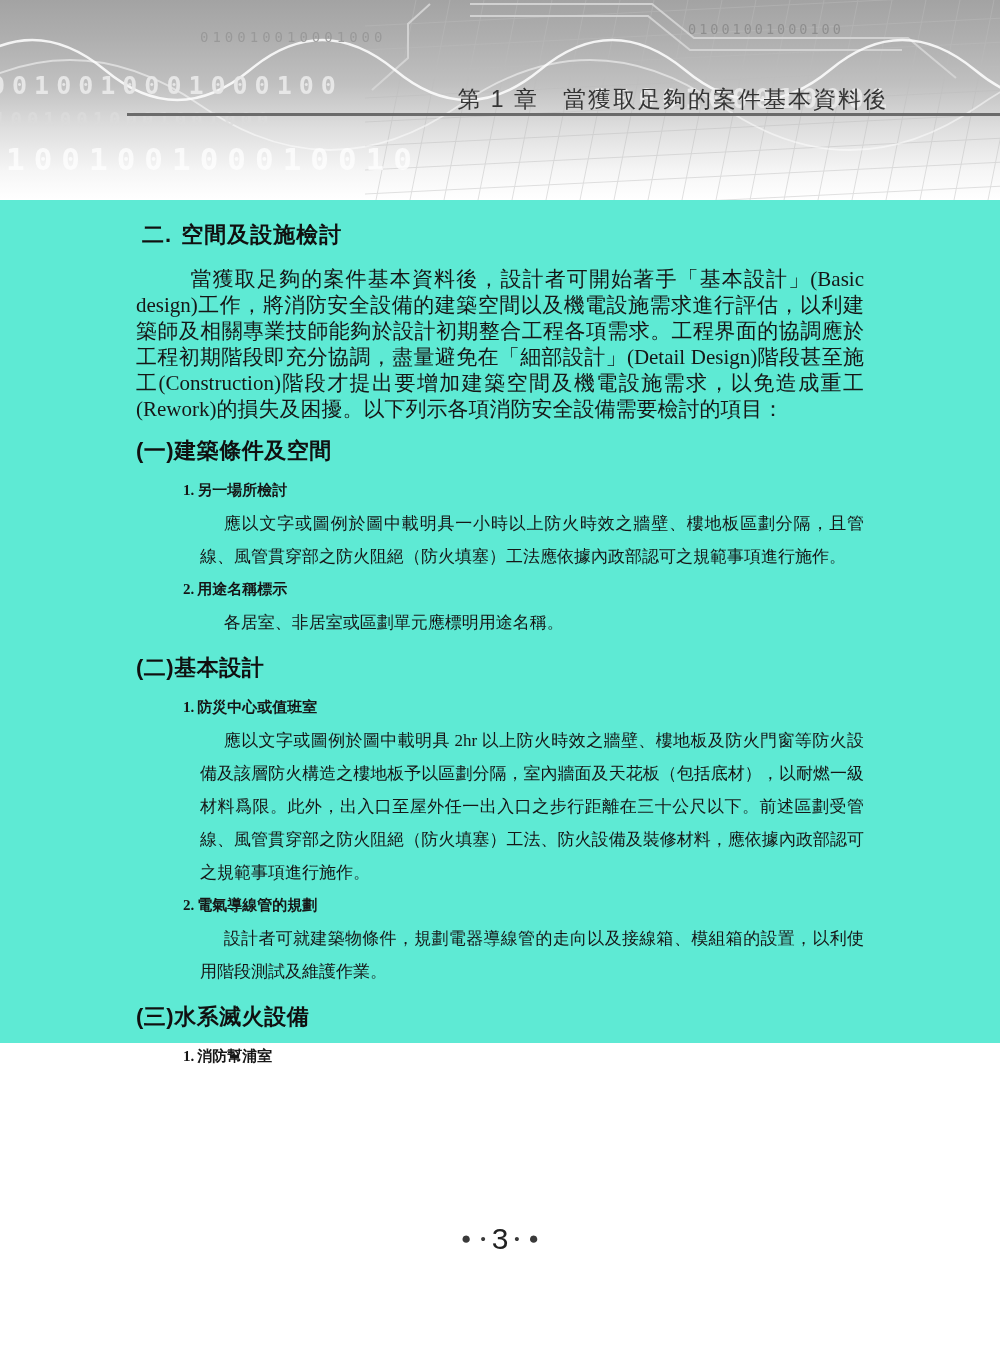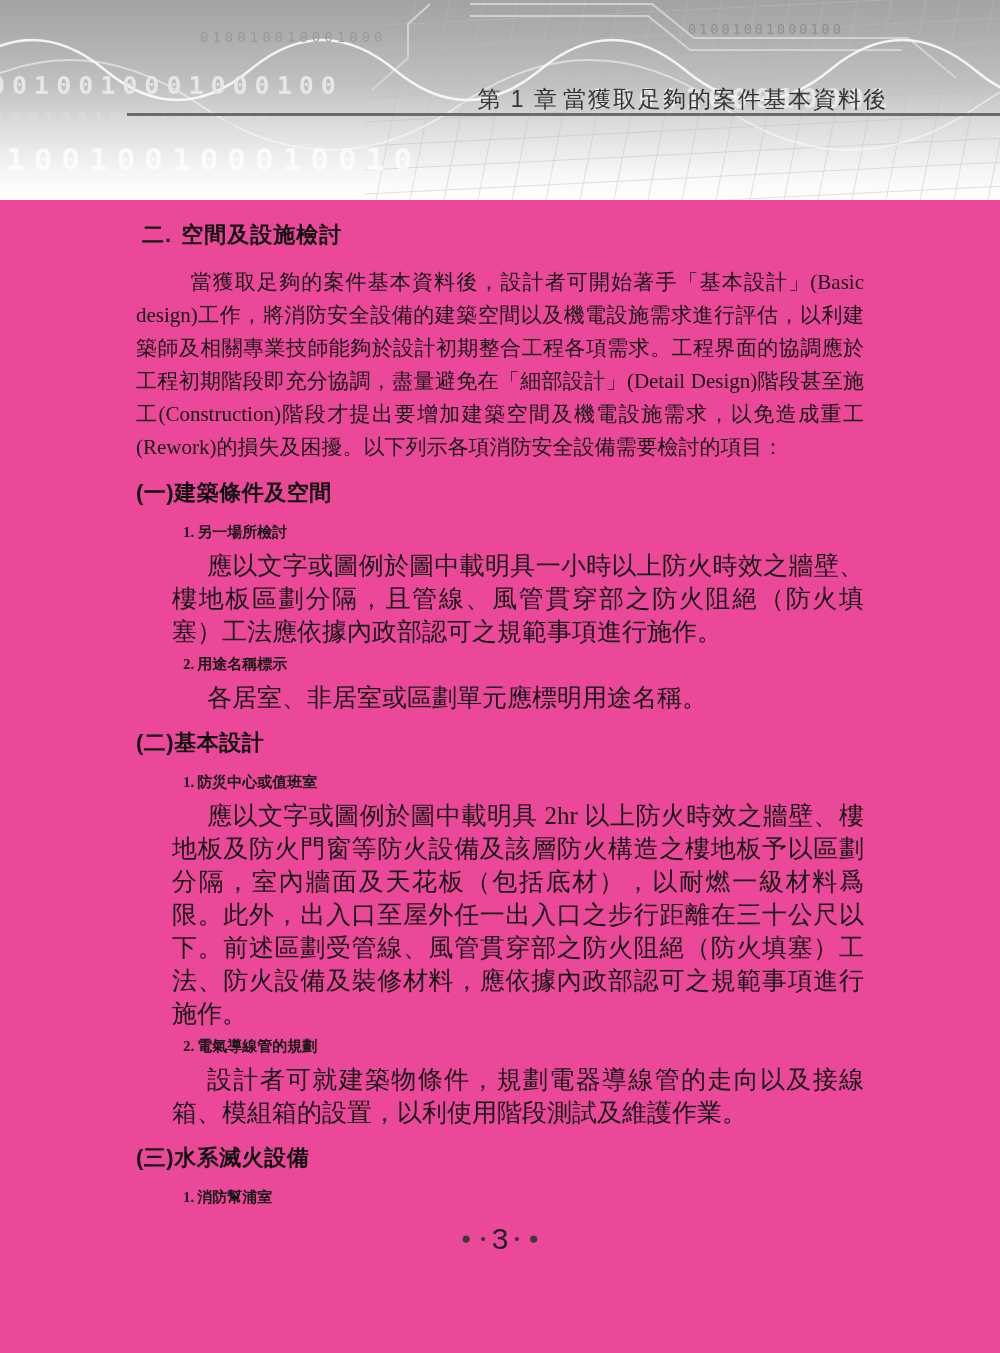--- a/index.html
+++ b/index.html
@@ -1,57 +1,57 @@
 <!DOCTYPE html>
 <html><head>
 <meta charset="utf-8">
 <style>
   html,body{margin:0;padding:0;}
   body{
     width:1000px;height:1353px;background:#ffffff;
     font-family:"Liberation Serif","DejaVu Serif",serif;
     color:#161616;position:relative;overflow:hidden;
   }
-  .page{position:relative;width:1000px;height:1353px;background:#ec4899;}
+  .page{position:relative;width:1000px;height:1043px;background:#5eead4;}
 
   
   .header-art{
     position:absolute;top:0;left:0;width:1000px;height:200px;overflow:hidden;
     background:linear-gradient(180deg,#a3a3a3 0%,#aeaeae 18%,#c0c0c0 42%,#dedede 64%,#f6f6f6 86%,#ffffff 100%);
   }
   .header-art svg{position:absolute;top:0;left:0;}
   .bin{font-family:"DejaVu Sans Mono",monospace;}
   .chapter-head{
     position:absolute;top:84px;left:0;width:888px;text-align:right;
     font-family:"Liberation Sans",sans-serif;font-size:23px;color:#353535;
     letter-spacing:2px;white-space:nowrap;
   }
-  .chapter-head .chap-num{margin-right:4px;}
+  .chapter-head .chap-num{margin-right:24px;}
   .header-rule{position:absolute;top:113px;left:127px;width:873px;height:3px;background:#6b6b6b;}
 
   
   .content{position:absolute;top:220px;left:136px;width:728px;}
   .main-heading{
     font-family:"Liberation Sans",sans-serif;font-weight:bold;
     font-size:22px;color:#101010;letter-spacing:1px;margin:0 0 16px 6px;
   }
   .main-heading .h-num{margin-right:9px;}
   .intro{
-    font-size:21px;line-height:33px;text-align:justify;text-justify:inter-ideograph;
+    font-size:21px;line-height:26px;text-align:justify;text-justify:inter-ideograph;
     text-indent:2.6em;margin:0 0 6px 0;
   }
   .sec-title{
     font-family:Liberation Sans, sans-serif;font-weight:bold;
     font-size:22px;color:#101010;letter-spacing:0.5px;margin:14px 0 8px 0;
   }
   .item-title{font-size:15px;line-height:33px;margin:0 0 0 47px;font-weight:bold;}
   .item-title .it-num{margin-right:3px;}
   .item-body{
-    font-size:25px;line-height:33px;text-align:justify;text-justify:inter-ideograph;
-    text-indent:1.4em;margin:0 0 0 36px;
+    font-size:17px;line-height:33px;text-align:justify;text-justify:inter-ideograph;
+    text-indent:1.4em;margin:0 0 0 64px;
   }
 
   
   .footer{
     position:absolute;top:1220px;left:0;width:1000px;height:36px;line-height:36px;
     text-align:center;font-family:"Liberation Sans",sans-serif;color:#2e2e2e;
   }
   .footer span{vertical-align:middle;}
   .dot-big{font-size:17px;margin:0 5px;color:#3a3a3a;}
   .dot-small{font-size:15px;margin:0 4px;color:#3a3a3a;}

